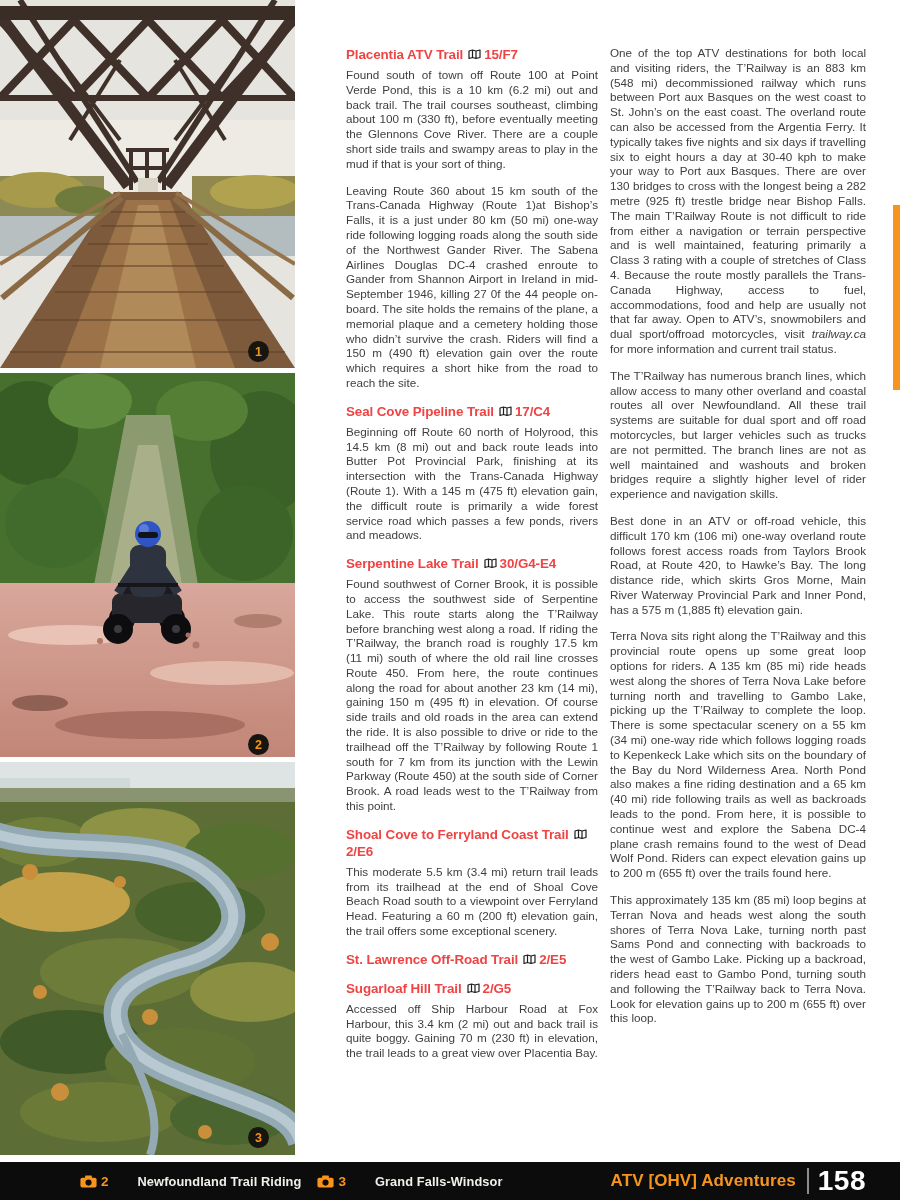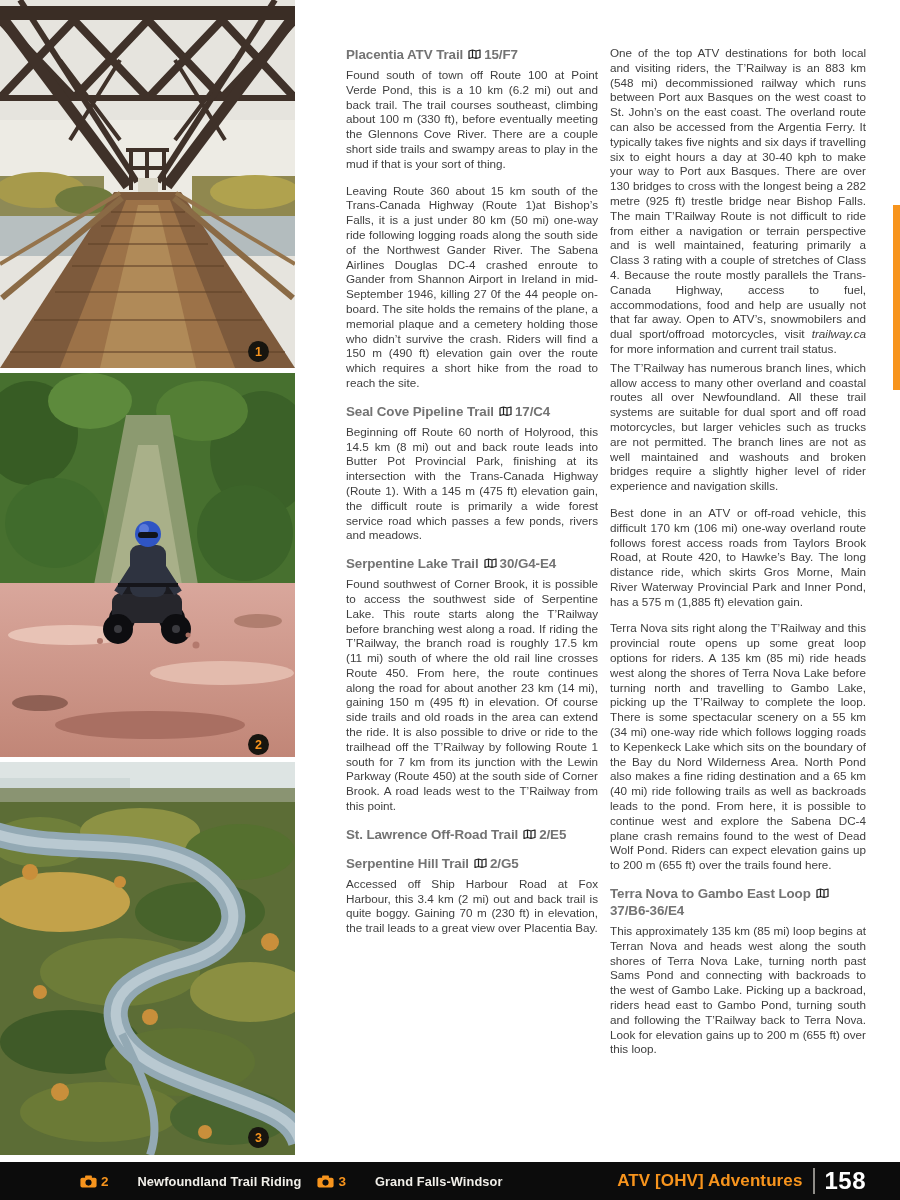--- a/index.html
+++ b/index.html
@@ -19,47 +19,47 @@
           display:flex; align-items:center; justify-content:center; }
   #ph1 .badge{ right:26px; bottom:6px; }
   #ph2 .badge{ right:26px; bottom:2px; }
   #ph3 .badge{ right:26px; bottom:7px; }
 
   
   .col{ position:absolute; top:46px; height:1112px; overflow:hidden; }
   #col-0{ left:346px; width:252px; }
   #col-1{ left:610px; width:256px; }
   section.trail{ margin-bottom:12px; }
-  h3{ font-size:13.4px; line-height:17px; color:#737373; font-weight:bold;
+  h3{ font-size:13.4px; line-height:17px; color:#ef4444; font-weight:bold;
       letter-spacing:-0.1px; margin-bottom:5px; }
   .map-icon{ width:13px; height:11px; display:inline-block; vertical-align:-1px;
              margin:0 3px 0 5px; }
   .map-icon path{ fill:none; stroke:#1d1d1d; stroke-width:2.4; stroke-linejoin:round; }
   p.body{ font-size:11.7px; line-height:14.8px; color:#3e3e3e; text-align:justify;
-          margin-bottom:4px; }
+          margin-bottom:12px; }
   section.trail p.body:last-child{ margin-bottom:0; }
   .it{ font-style:italic; }
 
   
   .edge-tab{ position:absolute; right:0; top:205px; width:7px; height:185px;
              background:var(--accent); }
 
   
   .footer{ position:absolute; left:0; top:1162px; width:900px; height:38px;
            background:var(--footer-bg); display:flex; align-items:center;
            justify-content:space-between; padding:0 34px 0 80px; }
   .credits{ display:flex; align-items:center; gap:16px; }
   .credit{ display:flex; align-items:center; }
   .cam{ width:17px; height:13px; display:block; }
   .cnum{ color:var(--accent); font-size:13.5px; font-weight:bold; margin:0 5px 0 4px; }
   .clabel{ color:#f1efe9; font-size:12.8px; font-weight:bold; letter-spacing:0.1px;margin-left:24px; }
   .pageinfo{ display:flex; align-items:center; }
   .ptitle{ color:var(--accent); font-size:17px; font-weight:bold; letter-spacing:0.1px; }
   .pdiv{ width:2px; height:26px; background:#8f8d88; margin:0 9px 0 11px; }
-  .pnum{ color:#ffffff; font-size:24px; font-weight:bold; letter-spacing:0.5px; }
+  .pnum{ color:#ffffff; font-size:28px; font-weight:bold; letter-spacing:0.5px; }
 </style>
 </head>
 <body>
 
 <div class="page">
 
   <figure class="photo" id="ph1">
     <svg viewBox="0 0 295 368" preserveAspectRatio="none">
       <rect width="295" height="368" fill="#e6e4de"></rect>
       <rect y="120" width="295" height="95" fill="#edebe4"></rect>
@@ -192,48 +192,49 @@
           </svg><span>17/C4</span></h3>
         <p class="body"><span>Beginning off Route 60 north of Holyrood, this 14.5 km (8 mi) out and back route leads into Butter Pot Provincial Park, finishing at its intersection with the Trans-Canada Highway (Route 1). With a 145 m (475 ft) elevation gain, the difficult route is primarily a wide forest service road which passes a few ponds, rivers and meadows.</span></p>
       </section>
       <section class="trail">
         <h3><span>Serpentine Lake Trail</span><svg class="map-icon" viewBox="0 0 26 22" aria-hidden="true">
             <path d="M2 4 L9 2 L9 17 L2 19 Z M9 2 L16 4 L16 19 L9 17 Z M16 4 L24 2 L24 17 L16 19 Z"></path>
           </svg><span>30/G4-E4</span></h3>
         <p class="body"><span>Found southwest of Corner Brook, it is possible to access the southwest side of Serpentine Lake. This route starts along the T’Railway before branching west along a road. If riding the T’Railway, the branch road is roughly 17.5 km (11 mi) south of where the old rail line crosses Route 450. From here, the route continues along the road for about another 23 km (14 mi), gaining 150 m (495 ft) in elevation. Of course side trails and old roads in the area can extend the ride. It is also possible to drive or ride to the trailhead off the T’Railway by following Route 1 south for 7 km from its junction with the Lewin Parkway (Route 450) at the south side of Corner Brook. A road leads west to the T’Railway from this point.</span></p>
       </section>
       <section class="trail">
+        <h3><span>Shoal Cove to Ferryland Coast Trail</span><svg class="map-icon" viewBox="0 0 26 22" aria-hidden="true">
+            <path d="M2 4 L9 2 L9 17 L2 19 Z M9 2 L16 4 L16 19 L9 17 Z M16 4 L24 2 L24 17 L16 19 Z"></path>
+          </svg><span>2/E6</span></h3>
+        <p class="body"><span>This moderate 5.5 km (3.4 mi) return trail leads from its trailhead at the end of Shoal Cove Beach Road south to a viewpoint over Ferryland Head. Featuring a 60 m (200 ft) elevation gain, the trail offers some exceptional scenery.</span></p>
       </section>
       <section class="trail">
         <h3><span>St. Lawrence Off-Road Trail</span><svg class="map-icon" viewBox="0 0 26 22" aria-hidden="true">
             <path d="M2 4 L9 2 L9 17 L2 19 Z M9 2 L16 4 L16 19 L9 17 Z M16 4 L24 2 L24 17 L16 19 Z"></path>
           </svg><span>2/E5</span></h3>
       </section>
       <section class="trail">
-        <h3><span>Serpentine Hill Trail</span><svg class="map-icon" viewBox="0 0 26 22" aria-hidden="true">
+        <h3><span>Sugarloaf Hill Trail</span><svg class="map-icon" viewBox="0 0 26 22" aria-hidden="true">
             <path d="M2 4 L9 2 L9 17 L2 19 Z M9 2 L16 4 L16 19 L9 17 Z M16 4 L24 2 L24 17 L16 19 Z"></path>
           </svg><span>2/G5</span></h3>
         <p class="body"><span>Accessed off Ship Harbour Road at Fox Harbour, this 3.4 km (2 mi) out and back trail is quite boggy. Gaining 70 m (230 ft) in elevation, the trail leads to a great view over Placentia Bay.</span></p>
       </section>
     </div>
   <div class="col" id="col-1">
       <section class="trail">
         <p class="body"><span>One of the top ATV destinations for both local and visiting riders, the T’Railway is an 883 km (548 mi) decommissioned railway which runs between Port aux Basques on the west coast to St. John’s on the east coast. The overland route can also be accessed from the Argentia Ferry. It typically takes five nights and six days if travelling six to eight hours a day at 30-40 kph to make your way to Port aux Basques. There are over 130 bridges to cross with the longest being a 282 metre (925 ft) trestle bridge near Bishop Falls. The main T’Railway Route is not difficult to ride from either a navigation or terrain perspective and is well maintained, featuring primarily a Class 3 rating with a couple of stretches of Class 4. Because the route mostly parallels the Trans-Canada Highway, access to fuel, accommodations, food and help are usually not that far away. Open to ATV’s, snowmobilers and dual sport/offroad motorcycles, visit </span><span class="it">trailway.ca</span><span> for more information and current trail status.</span></p>
         <p class="body"><span>The T’Railway has numerous branch lines, which allow access to many other overland and coastal routes all over Newfoundland. All these trail systems are suitable for dual sport and off road motorcycles, but larger vehicles such as trucks are not permitted. The branch lines are not as well maintained and washouts and broken bridges require a slightly higher level of rider experience and navigation skills.</span></p>
       </section>
       <section class="trail">
         <p class="body"><span>Best done in an ATV or off-road vehicle, this difficult 170 km (106 mi) one-way overland route follows forest access roads from Taylors Brook Road, at Route 420, to Hawke’s Bay. The long distance ride, which skirts Gros Morne, Main River Waterway Provincial Park and Inner Pond, has a 575 m (1,885 ft) elevation gain.</span></p>
       </section>
       <section class="trail">
         <p class="body"><span>Terra Nova sits right along the T’Railway and this provincial route opens up some great loop options for riders. A 135 km (85 mi) ride heads west along the shores of Terra Nova Lake before turning north and travelling to Gambo Lake, picking up the T’Railway to complete the loop. There is some spectacular scenery on a 55 km (34 mi) one-way ride which follows logging roads to Kepenkeck Lake which sits on the boundary of the Bay du Nord Wilderness Area. North Pond also makes a fine riding destination and a 65 km (40 mi) ride following trails as well as backroads leads to the pond. From here, it is possible to continue west and explore the Sabena DC-4 plane crash remains found to the west of Dead Wolf Pond. Riders can expect elevation gains up to 200 m (655 ft) over the trails found here.</span></p>
       </section>
       <section class="trail">
-        <h3><span>Terra Nova to Gambo East Loop</span><svg class="map-icon" viewBox="0 0 26 22" aria-hidden="true">
-            <path d="M2 4 L9 2 L9 17 L2 19 Z M9 2 L16 4 L16 19 L9 17 Z M16 4 L24 2 L24 17 L16 19 Z"></path>
-          </svg><span>37/B6-36/E4</span></h3>
         <p class="body"><span>This approximately 135 km (85 mi) loop begins at Terran Nova and heads west along the south shores of Terra Nova Lake, turning north past Sams Pond and connecting with backroads to the west of Gambo Lake. Picking up a backroad, riders head east to Gambo Pond, turning south and following the T’Railway back to Terra Nova. Look for elevation gains up to 200 m (655 ft) over this loop.</span></p>
       </section>
     </div>
 
   <div class="edge-tab"></div>
 
   <footer class="footer">
     <div class="credits">
       <span class="credit">
         <svg class="cam" viewBox="0 0 20 15">

